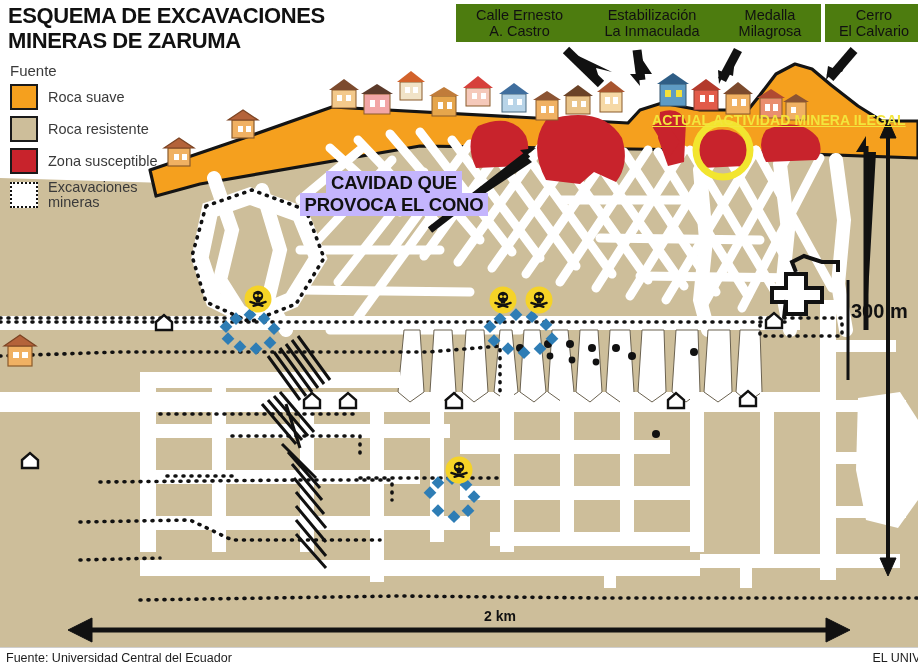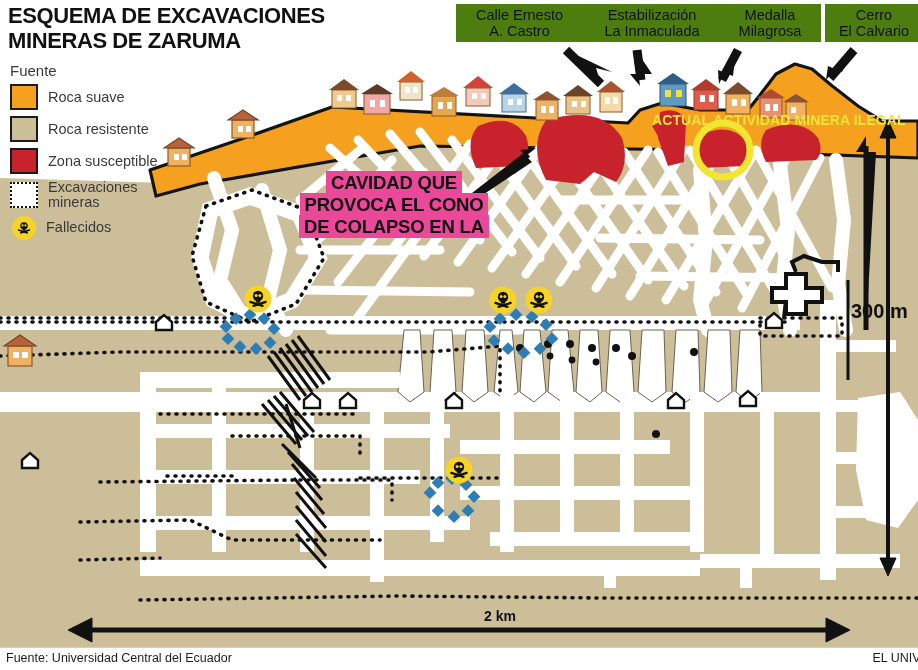--- a/index.html
+++ b/index.html
@@ -24,24 +24,24 @@
   .lg-label{font-size:14.5px;color:#3a3a3a;margin-left:10px;line-height:1.02;}
   .skullsw{width:24px;height:24px;border-radius:50%;background:#F5D327;
            display:flex;align-items:center;justify-content:center;flex:0 0 auto;margin-left:2px;}
   .skullsw svg{display:block;}
 
   
   .tag{position:absolute;background:#4d7c0f;color:#111;font-size:14.5px;
        line-height:1.12;text-align:center;padding:3px 6px;z-index:42;}
   .cavity-tag{position:absolute;z-index:42;font-weight:bold;font-size:18.5px;
               line-height:1.18;color:#111;text-align:center;letter-spacing:-0.2px;}
-  .cavity-tag span{background:#ec4899;box-decoration-break:clone;
+  .cavity-tag span{background:#c4b5fd;box-decoration-break:clone;
                    -webkit-box-decoration-break:clone;padding:1px 5px;}
   #illegal-band{position:absolute;z-index:42;color:#F3E53C;font-weight:bold;
-                font-size:14px;letter-spacing:0.1px;white-space:nowrap;}
+                font-size:14px;letter-spacing:0.1px;white-space:nowrap;text-decoration:underline;}
 
   
   #scale300{position:absolute;z-index:42;font-weight:bold;font-size:20px;color:#111;}
   #scale2km{position:absolute;z-index:42;font-weight:bold;font-size:14px;color:#111;}
 
   
   #footer{position:absolute;left:0;bottom:0;width:918px;height:22px;background:#fff;z-index:50;
           border-top:1px solid #cfcfcf;padding-left:44px;}
   #src{position:absolute;left:6px;top:3px;font-size:12.5px;color:#1d1d1d;}
   #brand{position:absolute;right:6px;top:3px;font-size:12.5px;color:#1d1d1d;}
@@ -481,50 +481,34 @@
       <span class="sw red"></span>
       <span class="lg-label">Zona susceptible</span>
     </div>
 
     <div class="lg-row">
       <span class="sw dotted"></span>
       <span class="lg-label" style="white-space:pre-line">Excavaciones
 mineras</span>
     </div>
 
-    <div class="lg-row">
-      <span class="skullsw">
-        <svg width="16" height="16" viewBox="-9 -9 18 18" aria-hidden="true">
-          <g fill="#111">
-            <circle cx="0" cy="-2.4" r="4.2"></circle>
-            <circle cx="-1.6" cy="-2.9" r="1.2" fill="#F5D327"></circle>
-            <circle cx="1.6" cy="-2.9" r="1.2" fill="#F5D327"></circle>
-            <rect x="-1.7" y="1.1" width="3.4" height="2" rx="0.9"></rect>
-            <rect x="-6" y="3.1" width="12" height="1.9" rx="0.9" transform="rotate(18)"></rect>
-            <rect x="-6" y="3.1" width="12" height="1.9" rx="0.9" transform="rotate(-18)"></rect>
-          </g>
-        </svg>
-      </span>
-      <span class="lg-label">Fallecidos</span>
-    </div>
   </div>
 
   <div class="tag" style="left:456px;top:4px;width:115px;white-space:pre-line">Calle Ernesto
 A. Castro</div>
   <div class="tag" style="left:582px;top:4px;width:128px;white-space:pre-line">Estabilización
 La Inmaculada</div>
   <div class="tag" style="left:719px;top:4px;width:90px;white-space:pre-line">Medalla
 Milagrosa</div>
   <div class="tag" style="left:825px;top:4px;width:86px;white-space:pre-line">Cerro
 El Calvario</div>
 
   <div class="cavity-tag" style="left:294px;top:172px;width:200px">
     <div><span>CAVIDAD QUE</span></div>
     <div><span>PROVOCA EL CONO</span></div>
-    <div><span>DE COLAPSO EN LA</span></div>
   </div>
 
   <div id="illegal-band" style="left:652px;top:112px;">ACTUAL ACTIVIDAD MINERA ILEGAL</div>
 
   <div id="scale300" style="left:851px;top:300px;">300 m</div>
   <div id="scale2km" style="left:484px;top:608px;">2 km</div>
 
   <div id="footer">
     <div id="src">Fuente: Universidad Central del Ecuador</div>
     <div id="brand">EL UNIVERSO</div>

